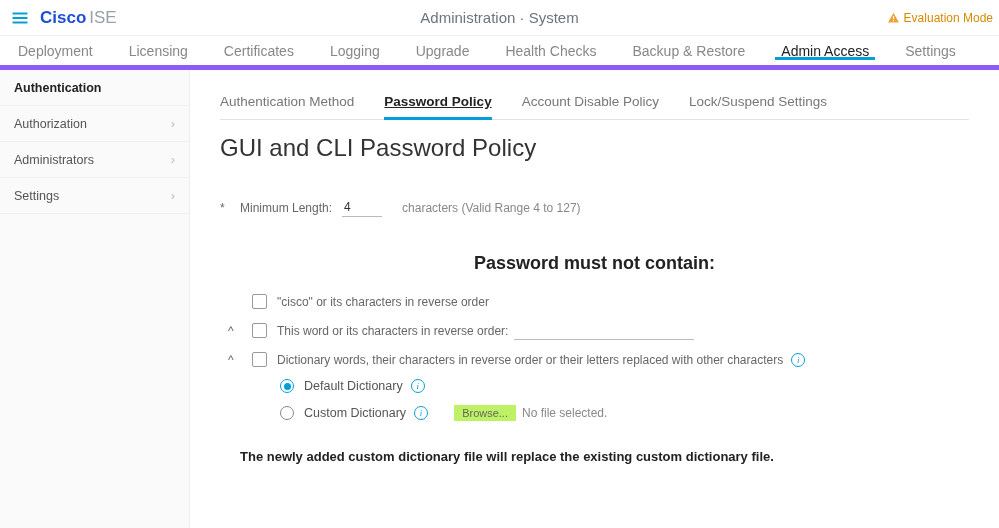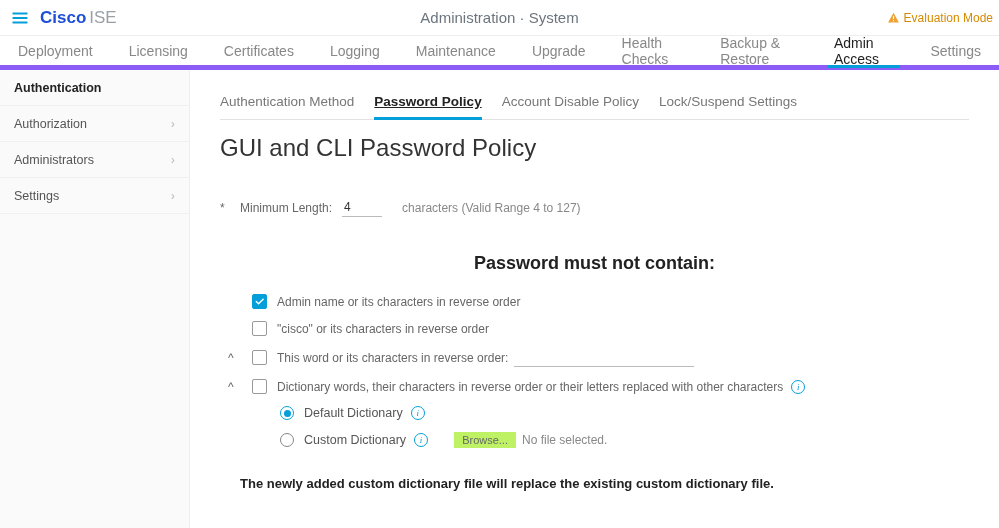--- a/index.html
+++ b/index.html
@@ -23,21 +23,21 @@
   .maintabs .mtab.active { color: #222; }
   .maintabs .mtab.active::after { content:""; position:absolute; left:12px; right:12px; bottom:-1px; height:3px; background:#049fd9; }
   
   .main { display: flex; height: calc(528px - 70px); }
   .sidebar { width: 190px; background: #fafafa; border-right: 1px solid #eee; }
   .sidebar .sitem { height: 36px; display: flex; align-items: center; justify-content: space-between; padding: 0 14px; color: #555; font-size: 12.5px; border-bottom: 1px solid #f0f0f0; cursor: pointer; }
   .sidebar .sitem.active { font-weight: 700; color: #222; }
   .sidebar .chev { color:#bbb; }
   .content { flex: 1; padding: 18px 30px 0 30px; overflow: auto; }
   
-  .subtabs { display: flex; gap: 20px; border-bottom: 1px solid #e2e2e2; font-size: 13.5px; }
+  .subtabs { display: flex; gap: 30px; border-bottom: 1px solid #e2e2e2; font-size: 13.5px; }
   .subtabs .stab { padding: 6px 0 10px 0; color: #777; cursor: pointer; position: relative; }
   .subtabs .stab.active { color: #222; font-weight: 600; text-decoration: underline; }
   .subtabs .stab.active::after { content:""; position:absolute; left:0; right:0; bottom:-1px; height:3px; background:#049fd9; }
   h1.page-title { font-size: 24px; font-weight: 400; color:#333; margin: 14px 0 36px 0; }
   
   .row { display: flex; align-items: center; font-size: 12px; color:#666; margin-bottom: 36px; }
   .req { width: 20px; color:#666; }
   .lbl { margin-right: 10px; }
   .inp-narrow { border:none; border-bottom:1px solid #bbb; width:40px; text-align:left; padding:2px 2px; font-size:12px; color:#333; }
   .inp-med { border:none; border-bottom:1px solid #bbb; width:180px; margin-left:6px; padding:2px 2px; font-size:12px; }
@@ -78,21 +78,20 @@
       </svg>
     <span>Evaluation Mode</span>
   </div>
 </div>
 
 <div class="maintabs">
   <div class="mtab">Deployment</div>
   <div class="mtab">Licensing</div>
   <div class="mtab">Certificates</div>
   <div class="mtab">Logging</div>
-  <div class="mtab">Maintenance</div>
   <div class="mtab">Upgrade</div>
   <div class="mtab">Health Checks</div>
   <div class="mtab">Backup &amp; Restore</div>
   <div class="mtab active">Admin Access</div>
   <div class="mtab">Settings</div>
 </div>
 
 <div class="main">
 
   <div class="sidebar">
@@ -125,29 +124,20 @@
 
     <div class="row">
       <span class="req">*</span>
       <span class="lbl">Minimum Length:</span>
       <input class="inp-narrow" value="4" style="">
       <span class="hint">characters (Valid Range 4 to 127)</span>
     </div>
 
     <div class="section-head">Password must not contain:</div>
 
-    <div class="chkrow">
-      <span class="req"></span>
-      <span class="chkbox checked">
-        <svg viewBox="0 0 24 24">
-            <path d="M5 12l5 5L20 7" stroke="#fff" stroke-width="3" fill="none" stroke-linecap="round" stroke-linejoin="round"></path>
-          </svg>
-      </span>
-      <span>Admin name or its characters in reverse order</span>
-    </div>
 
     <div class="chkrow">
       <span class="req"></span>
       <span class="chkbox"></span>
       <span>"cisco"  or its characters in reverse order</span>
     </div>
 
     <div class="chkrow">
       <span class="req">^</span>
       <span class="chkbox"></span>

